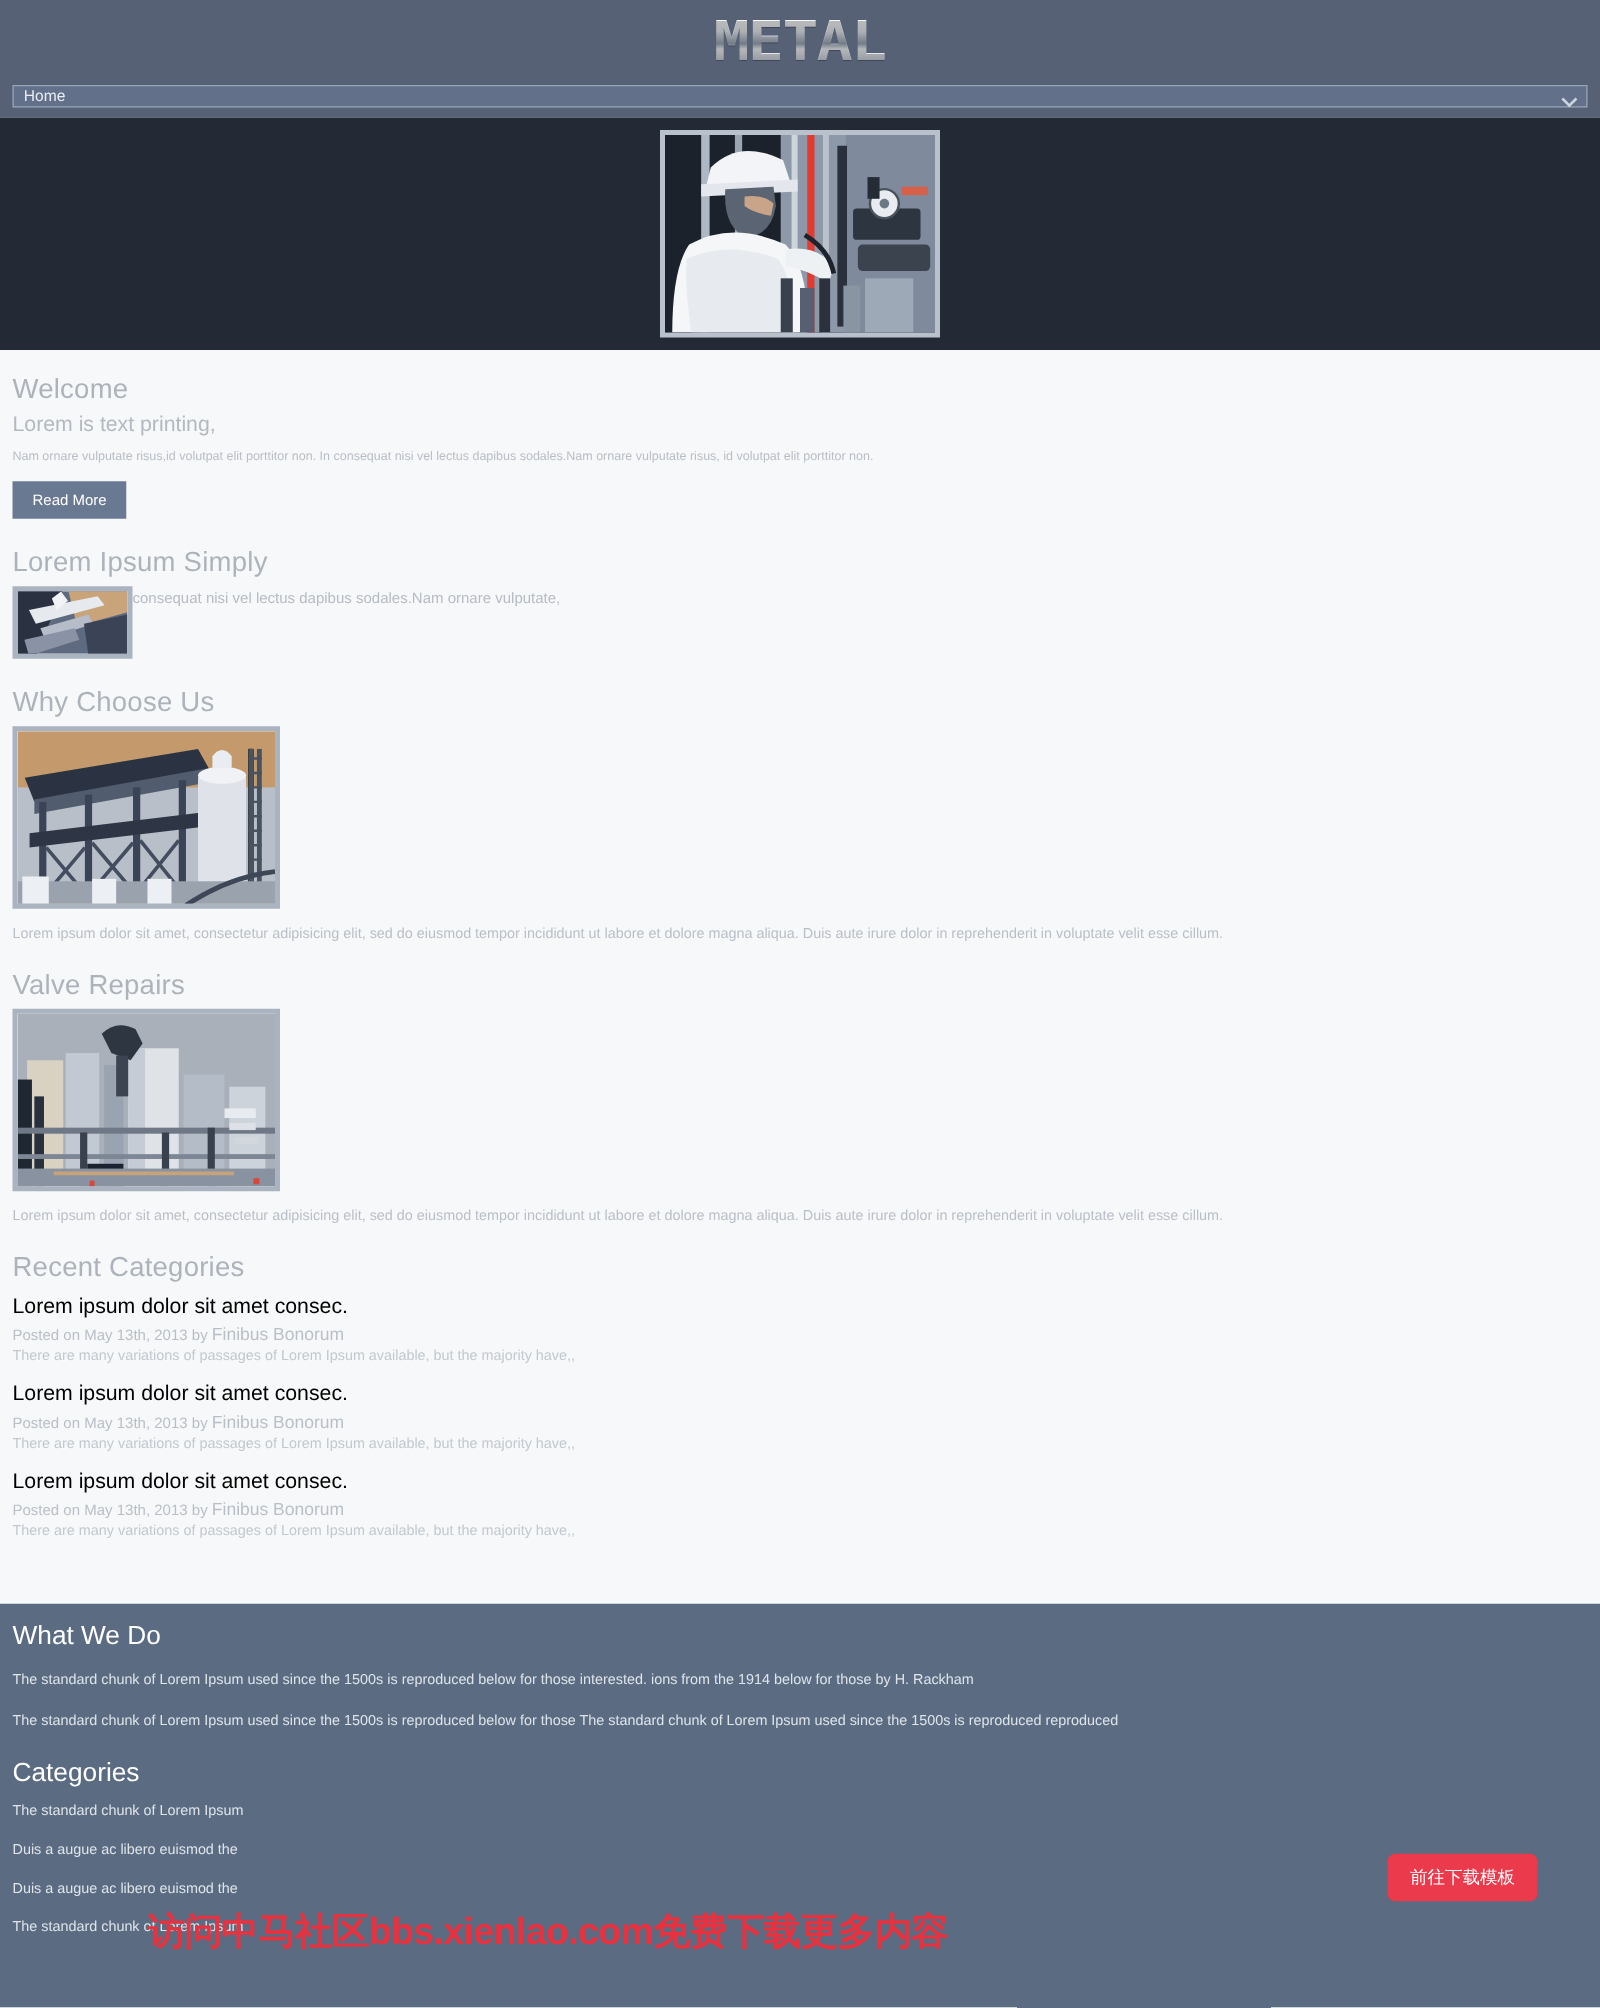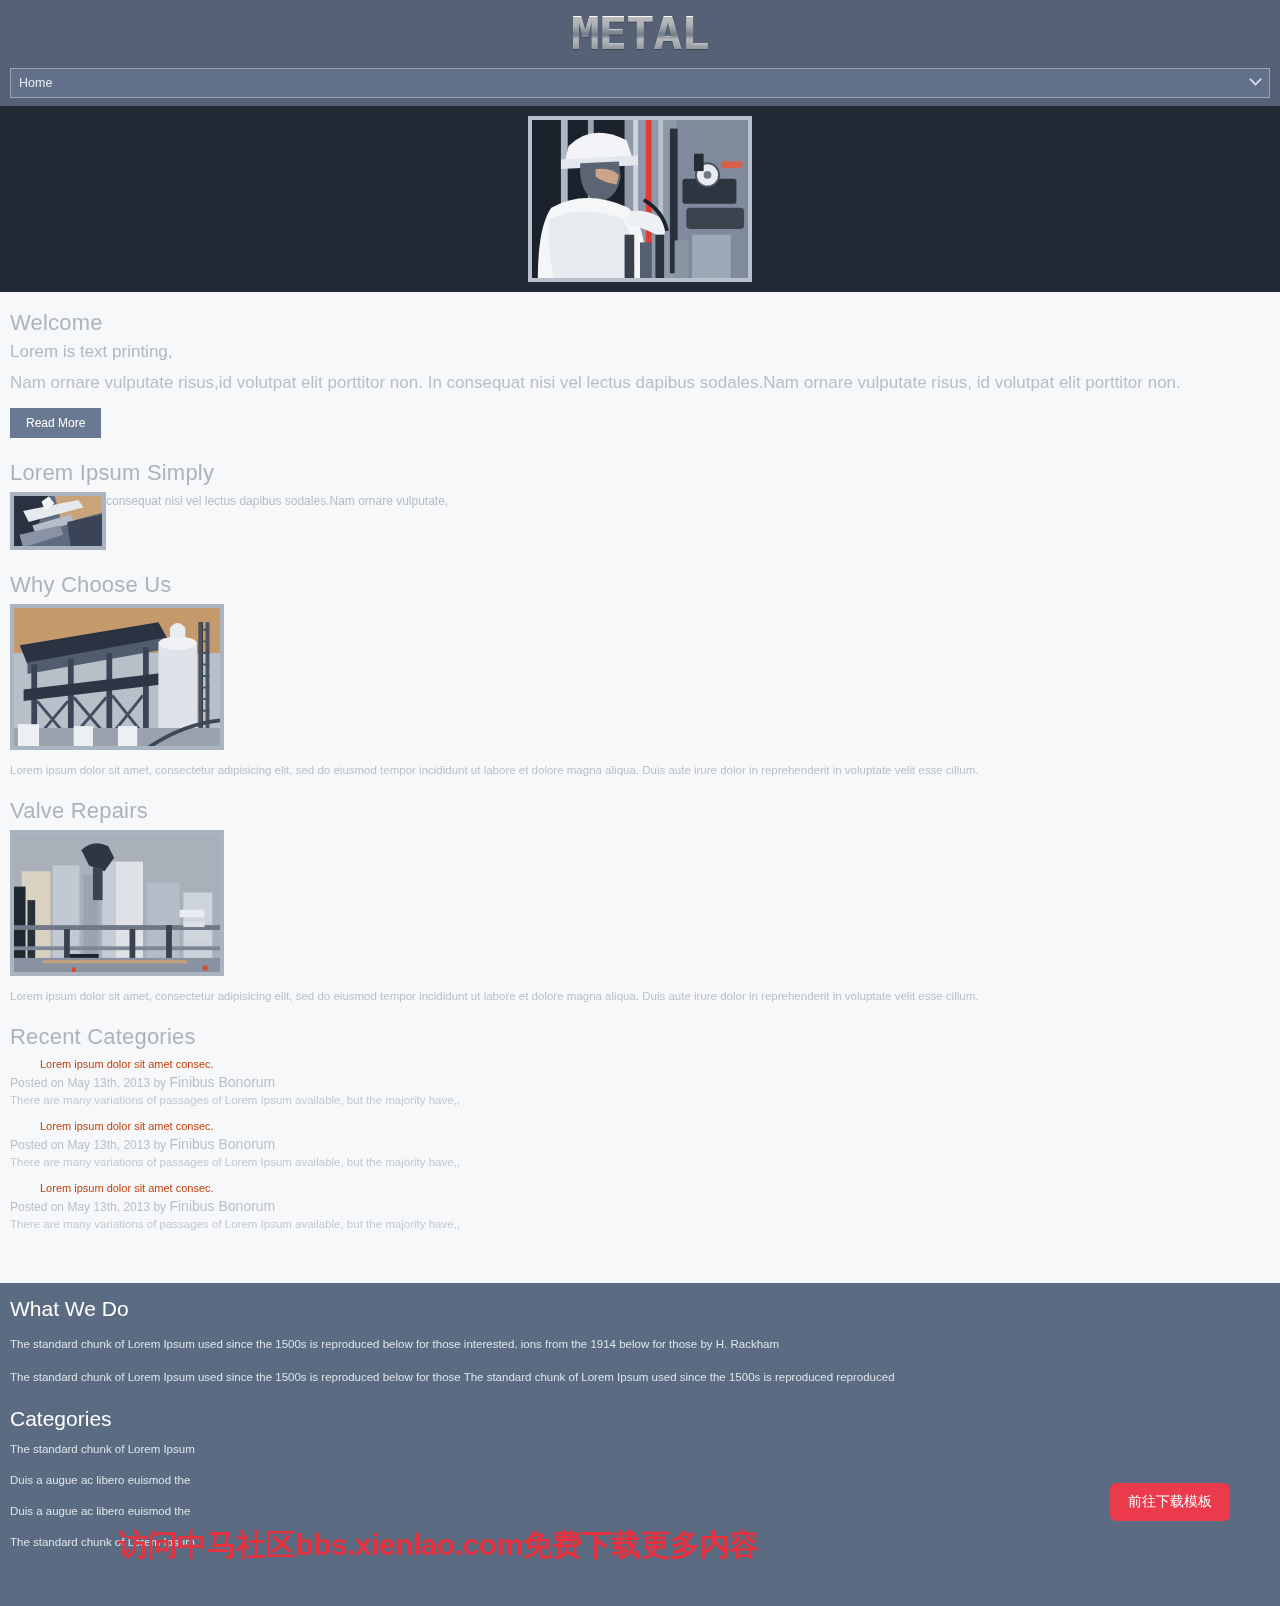--- a/index.html
+++ b/index.html
@@ -24,21 +24,21 @@
     background:linear-gradient(180deg,#ffffff 0%,#e8ecf1 30%,#9aa6b6 52%,#f2f5f8 62%,#cfd6df 80%,#8d99aa 100%);
     -webkit-background-clip:text; background-clip:text;
     color:transparent; -webkit-text-fill-color:transparent;
     text-shadow:0 1px 0 rgba(0,0,0,.25);
     transform:scaleX(1.08);
   }
 
   
   .nav-bar{ background:#566176; padding:0 10px 8px 10px; }
   .nav-select{
-    width:1260px; height:30px;
+    width:1260px; height:18px;
     background:#62708a;
     border:1px solid #98a4b6;
     color:#e9edf3;
     font-family:"Liberation Sans", sans-serif;
     font-size:12.5px;
     padding:0 8px;
     -webkit-appearance:none; appearance:none;
     position:relative;
     display:flex; align-items:center;
   }
@@ -67,21 +67,21 @@
   
   .main{ padding:18px 10px 0 10px; background:#f7f8f9; }
   h2.section-title{
     font-size:22px; font-weight:normal; color:#adb3bb;
     letter-spacing:.2px; margin-bottom:6px;
   }
   .lead{
     font-size:17px; color:#b3b9c1; font-weight:normal; margin-bottom:8px;
   }
   .body-text{
-    font-size:17px; color:#b8bec6; line-height:1.5;
+    font-size:10px; color:#b8bec6; line-height:1.5;
   }
   .read-more{
     display:inline-block; margin-top:12px;
     background:#6a7992; color:#ffffff;
     border:none; padding:8px 16px;
     font-size:12px; font-family:"Liberation Sans", sans-serif;
     cursor:pointer;
   }
 
   .sec-gap{ margin-top:22px; }
@@ -98,21 +98,21 @@
     width:214px; height:146px; border:4px solid #aab3c0;
     overflow:hidden; margin-bottom:14px;
   }
   .img-medium svg{ display:block; width:100%; height:100%; }
 
   .cap-text{ font-size:11.5px; color:#b9bfc7; }
 
   
   .post{ margin-top:14px; }
   .post:first-of-type{ margin-top:8px; }
-  .post-title{ font-size:11px; color:#c2410c;margin-left:30px; }
+  .post-title{ font-size:17px; color:#000000; }
   .post-meta{ font-size:12px; color:#b9bfc7; margin-top:4px; }
   .post-meta .author{ font-size:14px; color:#b9bfc7; }
   .post-exc{ font-size:11.5px; color:#c2c8cf; margin-top:4px; }
 
   
   .footer{
     background:#5a6b82; color:#ffffff;
     padding:14px 10px 0 10px;
     position:absolute; left:0; top:1283px;
     width:1280px; height:323px;

